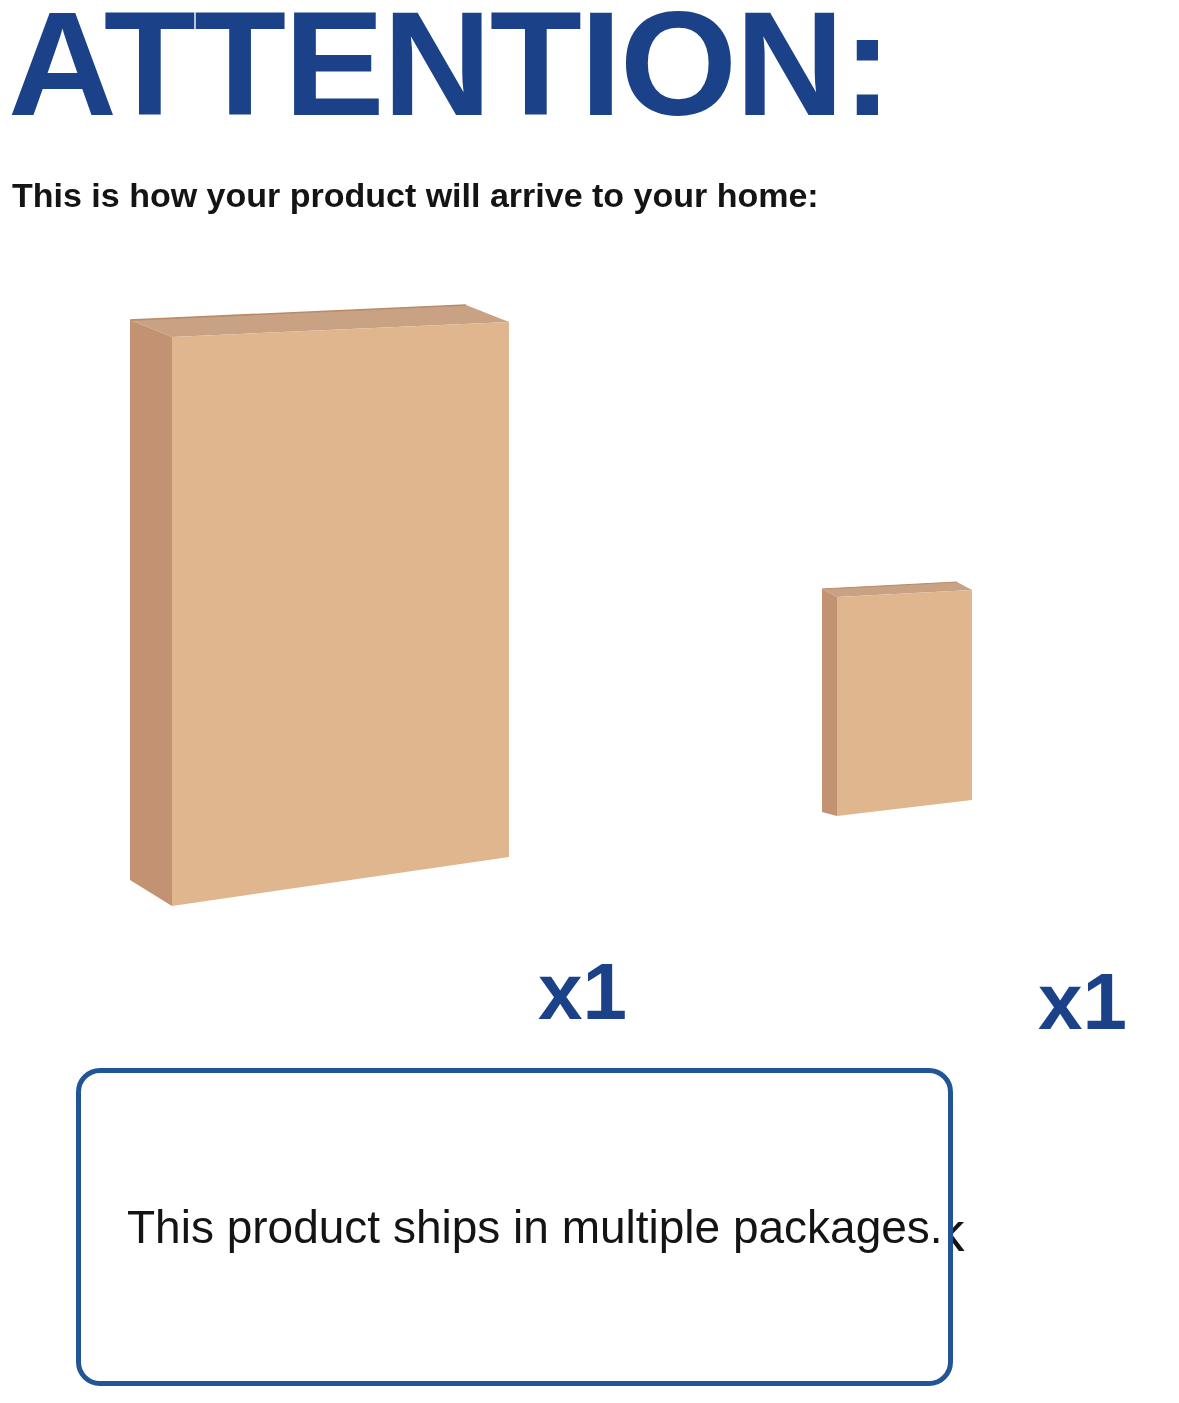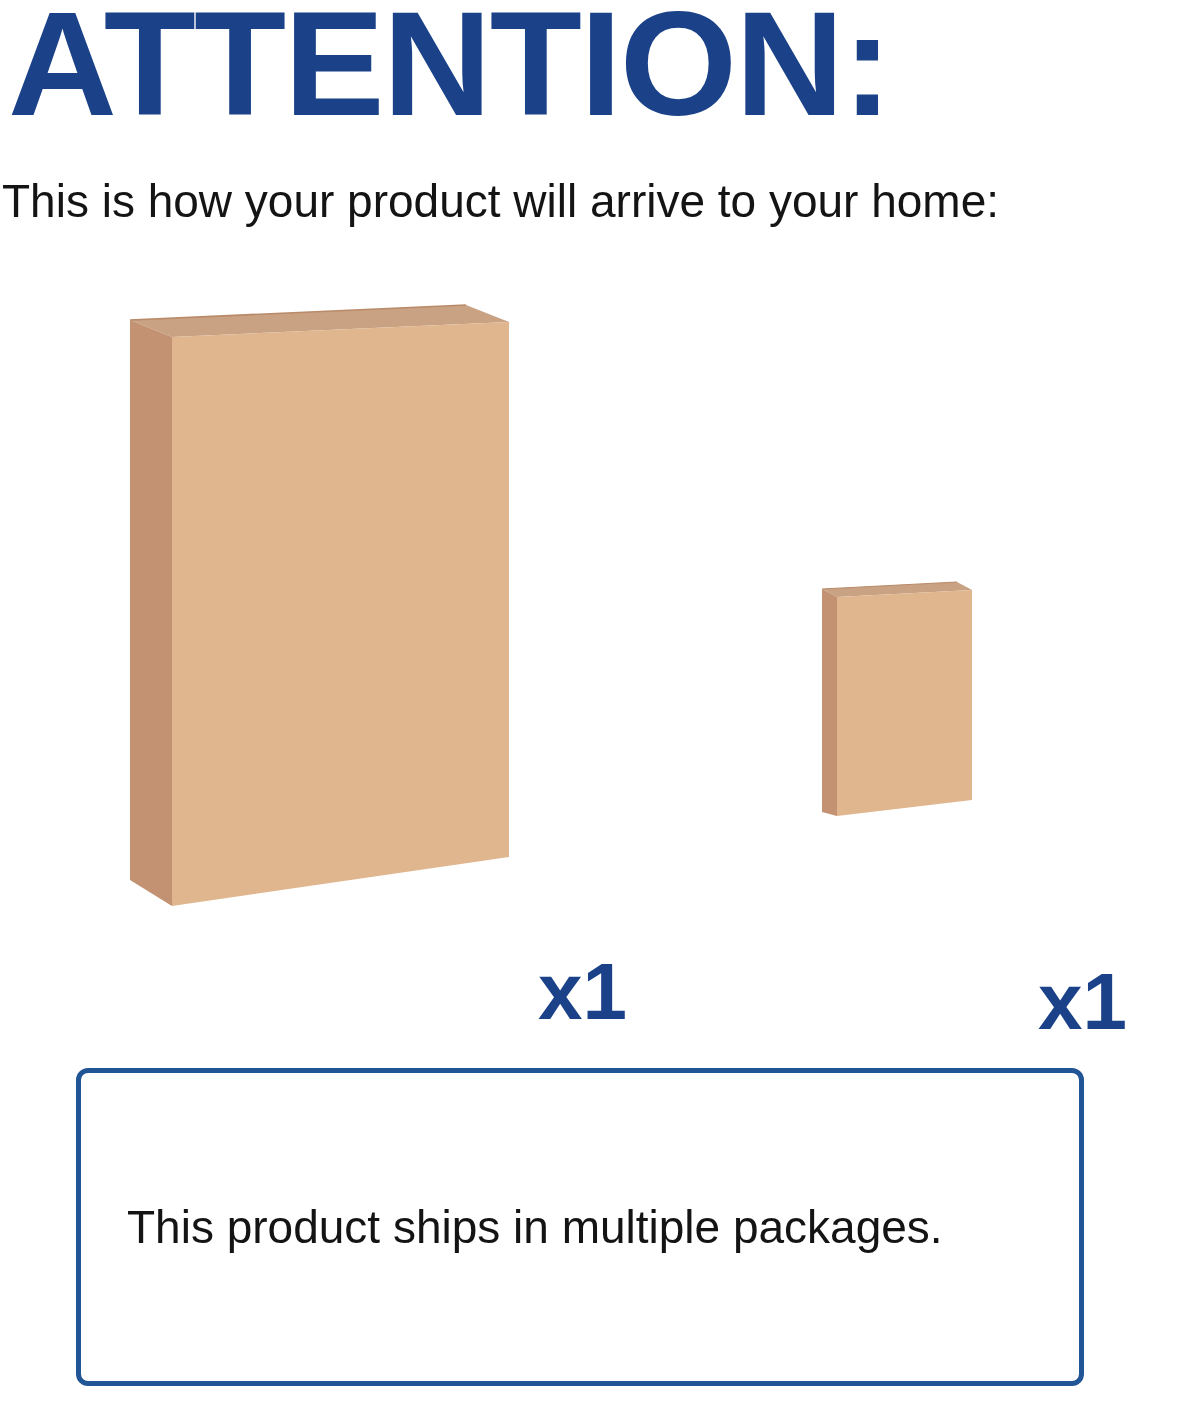--- a/index.html
+++ b/index.html
@@ -28,25 +28,25 @@
     letter-spacing: -2px;
     line-height: 1;
     color: #1B4289;
     white-space: nowrap;
     transform: scaleX(1.02);
     transform-origin: left top;
   }
 
   #attention-subtitle {
     position: absolute;
-    left: 2px;
+    left: 12px;
     top: 178px;
     font-family: "Liberation Sans", sans-serif;
-    font-weight: normal;
-    font-size: 46px;
+    font-weight: bold;
+    font-size: 34px;
     line-height: 1;
     color: #141414;
     white-space: nowrap;
   }
 
   
   #packages-area {
     position: absolute;
     left: 0;
     top: 280px;
@@ -85,25 +85,25 @@
     white-space: nowrap;
   }
   #caption-wall-shelving { left: 152px; top: 925px; }
   #caption-hook        { left: 836px; top: 925px; }
 
   
   #shipping-notice {
     position: absolute;
     left: 76px;
     top: 1068px;
-    width: 1008px;
+    width: 877px;
     height: 318px;
     box-sizing: border-box;
     border: 5px solid #225595;
-    border-radius: 12px;
+    border-radius: 24px;
     background: #ffffff;
     display: flex;
     flex-direction: column;
     justify-content: center;
     padding: 0 46px;
   }
   #shipping-notice .notice-line {
     font-family: "Liberation Sans", sans-serif;
     font-weight: normal;
     font-size: 46px;

